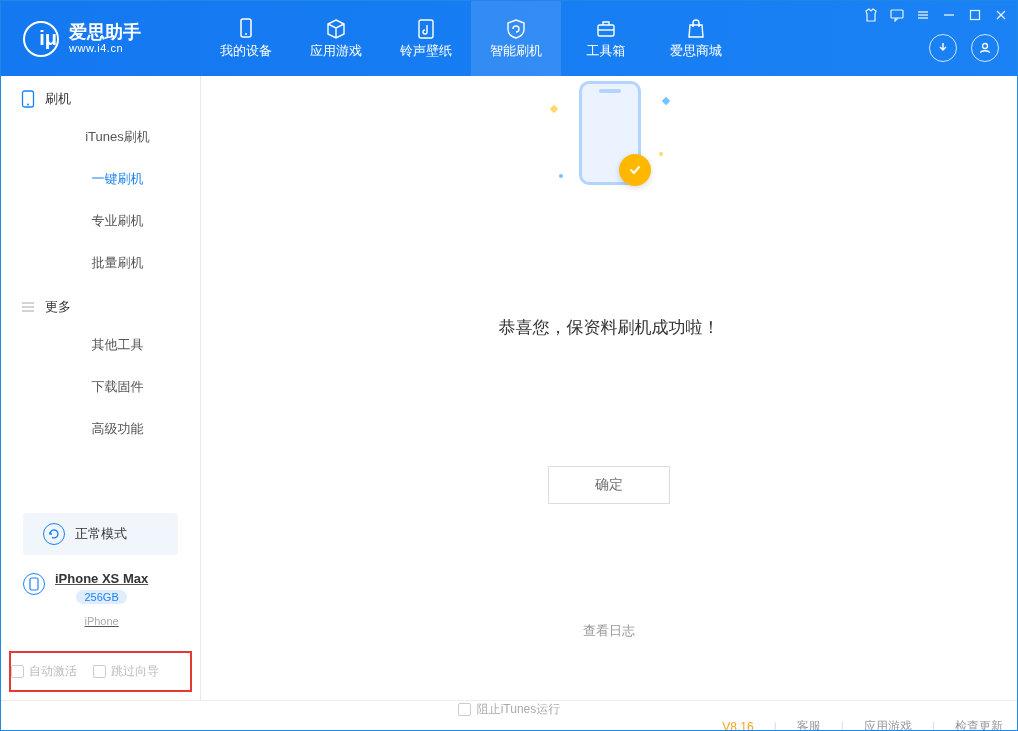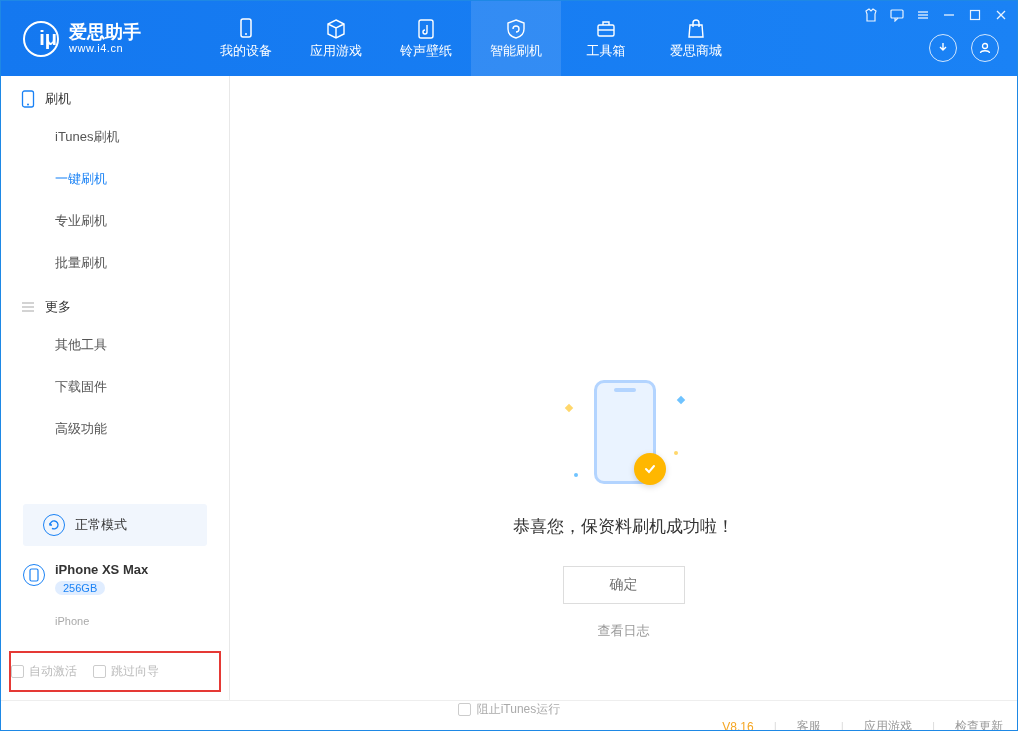--- a/index.html
+++ b/index.html
@@ -21,39 +21,39 @@
 .win-controls { position: absolute; top: 6px; right: 8px; display: flex; gap: 10px; align-items: center; }
 .win-ctrl { width: 16px; height: 16px; display: flex; align-items: center; justify-content: center; cursor: pointer; opacity: 0.9; }
 
 .header-actions { position: absolute; right: 18px; bottom: 14px; display: flex; gap: 14px; }
 .hact-circle { width: 28px; height: 28px; border: 1.8px solid rgba(255,255,255,0.8); border-radius: 50%; display: flex; align-items: center; justify-content: center; cursor: pointer; }
 
 
 .body-wrap { display: flex; height: calc(100% - 75px - 30px); }
 
 
-.sidebar { width: 229px; border-right: 1px solid #e8e8e8; display: flex; flex-direction: column; font-size: 13px; color: #555; }
+.sidebar { width: 200px; border-right: 1px solid #e8e8e8; display: flex; flex-direction: column; font-size: 13px; color: #555; text-align: center; }
 .side-section-title { padding: 14px 20px 8px; display: flex; align-items: center; gap: 10px; color: #333; font-weight: 500; }
 .side-item { padding: 12px 20px 12px 54px; cursor: pointer; color: #555; }
 .side-item.active { color: #1a82f5; }
 .side-spacer { flex: 1; }
 
 .device-card { background: #f1f6fd; margin: 6px 22px; padding: 10px 20px; border-radius: 3px; display: flex; align-items: center; gap: 10px; cursor: pointer; }
-.device-card2 { margin: 0 10px 6px; padding: 10px 12px; }
+.device-card2 { margin: 0 10px 6px; padding: 10px 12px; text-decoration: underline; }
 .dev-circle { width: 22px; height: 22px; border: 1.5px solid #1a82f5; border-radius: 50%; display:flex;align-items:center;justify-content:center;color:#1a82f5;font-size:12px;}
 .dev-name { font-weight: bold; color: #333; font-size: 13px; }
 .dev-cap { display: inline-block; background: #e0edff; color: #1a82f5; font-size: 11px; padding: 1px 8px; border-radius: 9px; margin-top: 4px; }
-.dev-sub { color: #aaa; font-size: 11px; margin-top: 20px; }
+.dev-sub { color: #aaa; font-size: 11px; margin-top: 11px; }
 
 .bottom-opts { border: 2px solid #e53935; margin: 8px; padding: 10px 0; display: flex; gap: 16px; align-items: center; }
 .chk-wrap { display: flex; align-items: center; gap: 5px; color: #bbb; font-size: 12px; cursor: pointer; }
 .chkbox { width: 13px; height: 13px; border: 1px solid #ccc; border-radius: 2px; }
 
 
-.main { flex: 1; display: flex; flex-direction: column; align-items: center; justify-content: flex-end; padding-bottom: 60px; }
+.main { flex: 1; display: flex; flex-direction: column; align-items: center; justify-content: space-between; padding-bottom: 60px; }
 .illus { width: 120px; height: 120px; position: relative; margin-bottom: 20px; }
 .phone-shape { position:absolute; left:30px; top:5px; width:62px; height:104px; border:3px solid #b3d4ff; border-radius:10px; background:#eaf3ff; }
 .phone-shape::before { content:""; position:absolute; top:5px; left:50%; transform:translateX(-50%); width:22px; height:4px; background:#b3d4ff; border-radius:3px; }
 .badge-ok { position:absolute; right:18px; bottom:10px; width:32px; height:32px; background:#ffb700; border-radius:50%; display:flex;align-items:center;justify-content:center; box-shadow: 0 2px 6px rgba(0,0,0,0.15); }
 .spark { position:absolute; width:6px; height:6px; background:#ffd76b; transform:rotate(45deg); }
 .spark.s1 { left:2px; top:30px; } .spark.s2 { right:0; top:22px; background:#6fc3ff; }
 .dot { position:absolute; width:4px;height:4px;border-radius:50%; background:#6fc3ff;} .dot.d1{left:10px;bottom:18px;} .dot.d2{right:6px;bottom:40px;background:#ffd76b;}
 
 .success-text { font-size: 17px; color: #333; margin-bottom: 28px; }
 .ok-btn { border:1px solid #ddd; background:#fff; padding: 9px 46px; font-size:14px; color:#737373; cursor:pointer; margin-bottom:18px; }

